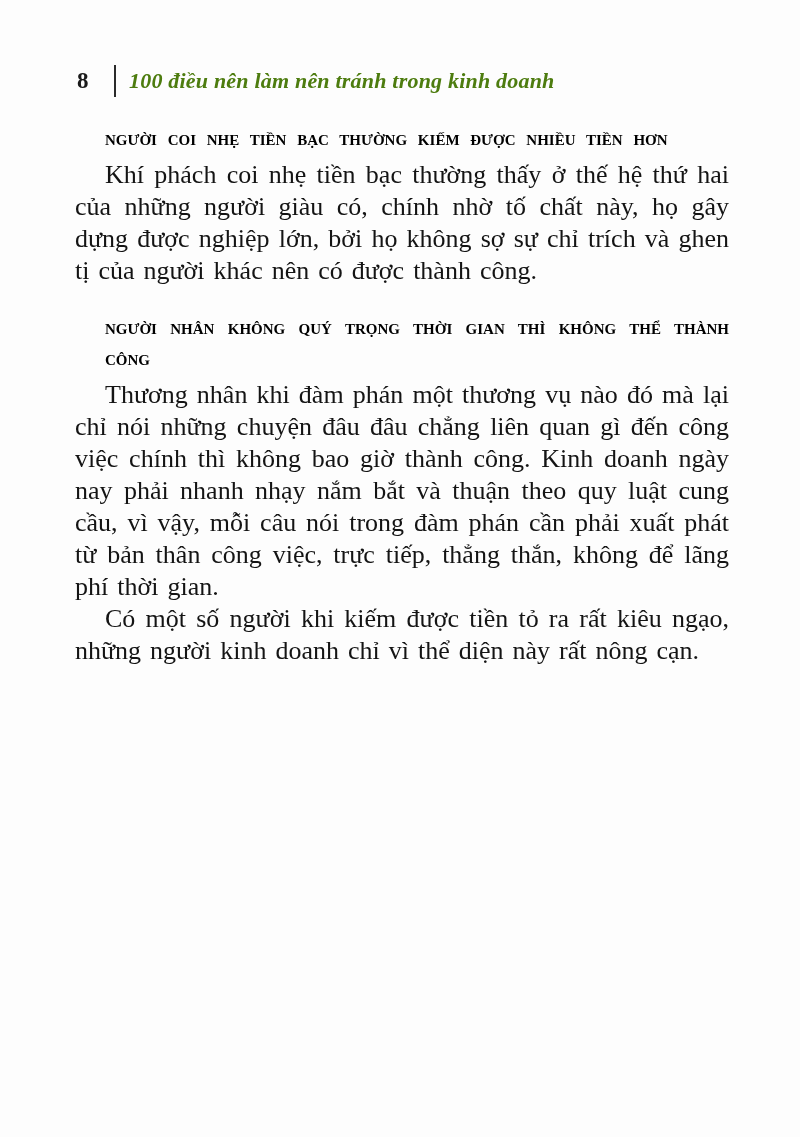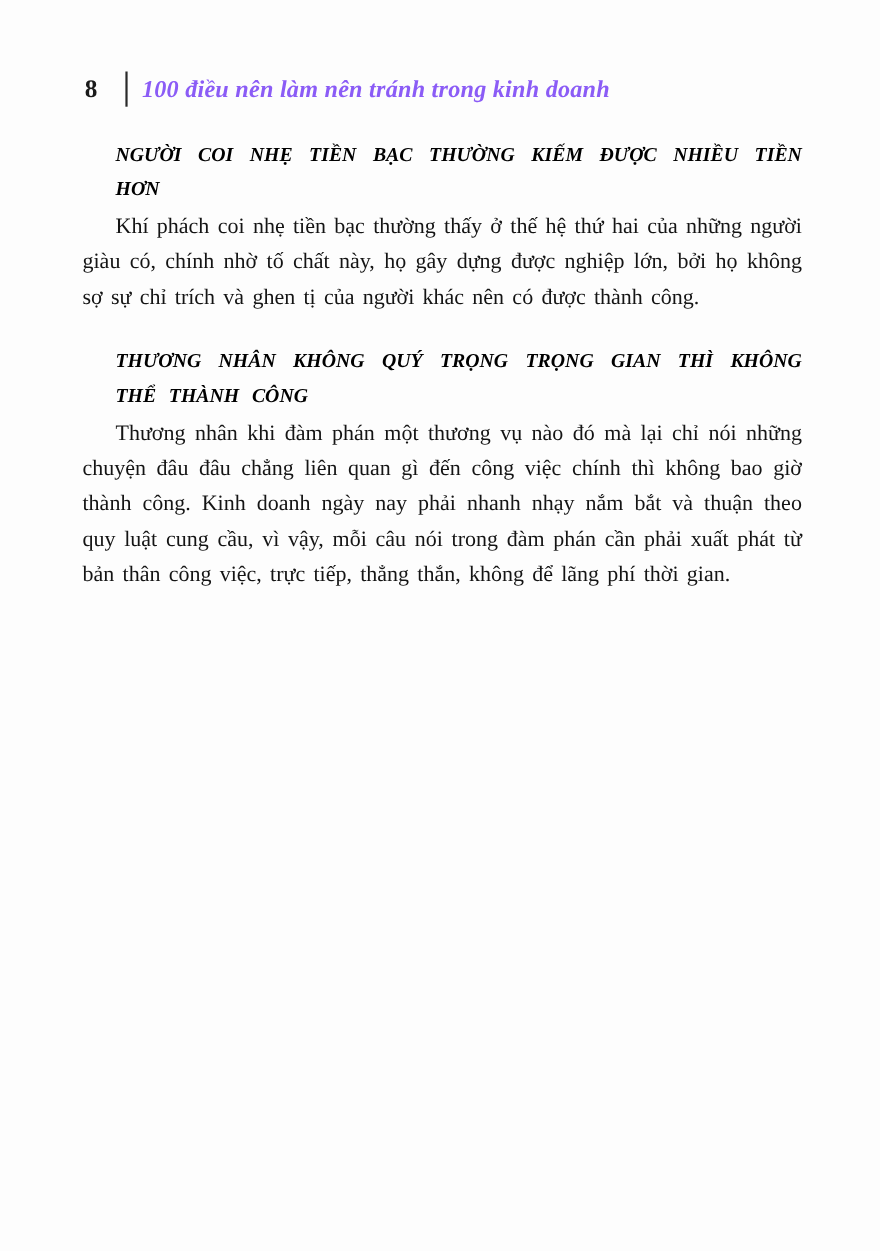--- a/index.html
+++ b/index.html
@@ -34,40 +34,39 @@
     width: 2px;
     height: 32px;
     background: #2a2a2a;
     margin-left: 23px;
     margin-right: 13px;
   }
   .book-title {
     font-style: italic;
     font-weight: bold;
     font-size: 22px;
-    color: #8b5cf6;
+    color: #4d7c0f;
     letter-spacing: 0.2px;
     white-space: nowrap;
   }
   
   .section { margin: 0; }
   .section-heading {
-    font-size: 18px;
+    font-size: 15px;
     font-weight: bold;
     color: #000000;
     line-height: 31px;
     margin: 27px 0 3px 30px;
     text-align: justify;
     word-spacing: 7px;
-    font-style: italic;
   }
   .section:first-of-type .section-heading { margin-top: 33px; }
   .section p {
     margin: 0;
-    font-size: 20px;
+    font-size: 26px;
     line-height: 32px;
     text-align: justify;
     text-indent: 30px;
     word-spacing: 2.5px;
     color: #141414;
   }
 </style>
 </head>
 <body>
 
@@ -78,20 +77,21 @@
     <span class="header-divider"></span>
     <span class="book-title">100 điều nên làm nên tránh trong kinh doanh</span>
   </div>
 
   <div class="section">
     <div class="section-heading">NGƯỜI COI NHẸ TIỀN BẠC THƯỜNG KIẾM ĐƯỢC NHIỀU TIỀN HƠN</div>
     <p>Khí phách coi nhẹ tiền bạc thường thấy ở thế hệ thứ hai của những người giàu có, chính nhờ tố chất này, họ gây dựng được nghiệp lớn, bởi họ không sợ sự chỉ trích và ghen tị của người khác nên có được thành công.</p>
   </div>
 
   <div class="section">
-    <div class="section-heading">THƯƠNG NHÂN KHÔNG QUÝ TRỌNG TRỌNG GIAN THÌ KHÔNG THỂ THÀNH CÔNG</div>
+    <div class="section-heading">NGƯỜI NHÂN KHÔNG QUÝ TRỌNG THỜI GIAN THÌ KHÔNG THỂ THÀNH CÔNG</div>
     <p>Thương nhân khi đàm phán một thương vụ nào đó mà lại chỉ nói những chuyện đâu đâu chẳng liên quan gì đến công việc chính thì không bao giờ thành công. Kinh doanh ngày nay phải nhanh nhạy nắm bắt và thuận theo quy luật cung cầu, vì vậy, mỗi câu nói trong đàm phán cần phải xuất phát từ bản thân công việc, trực tiếp, thẳng thắn, không để lãng phí thời gian.</p>
   </div>
 
   <div class="section">
+    <p>Có một số người khi kiếm được tiền tỏ ra rất kiêu ngạo, những người kinh doanh chỉ vì thể diện này rất nông cạn.</p>
   </div>
 
 </div>
 
 </body></html>

